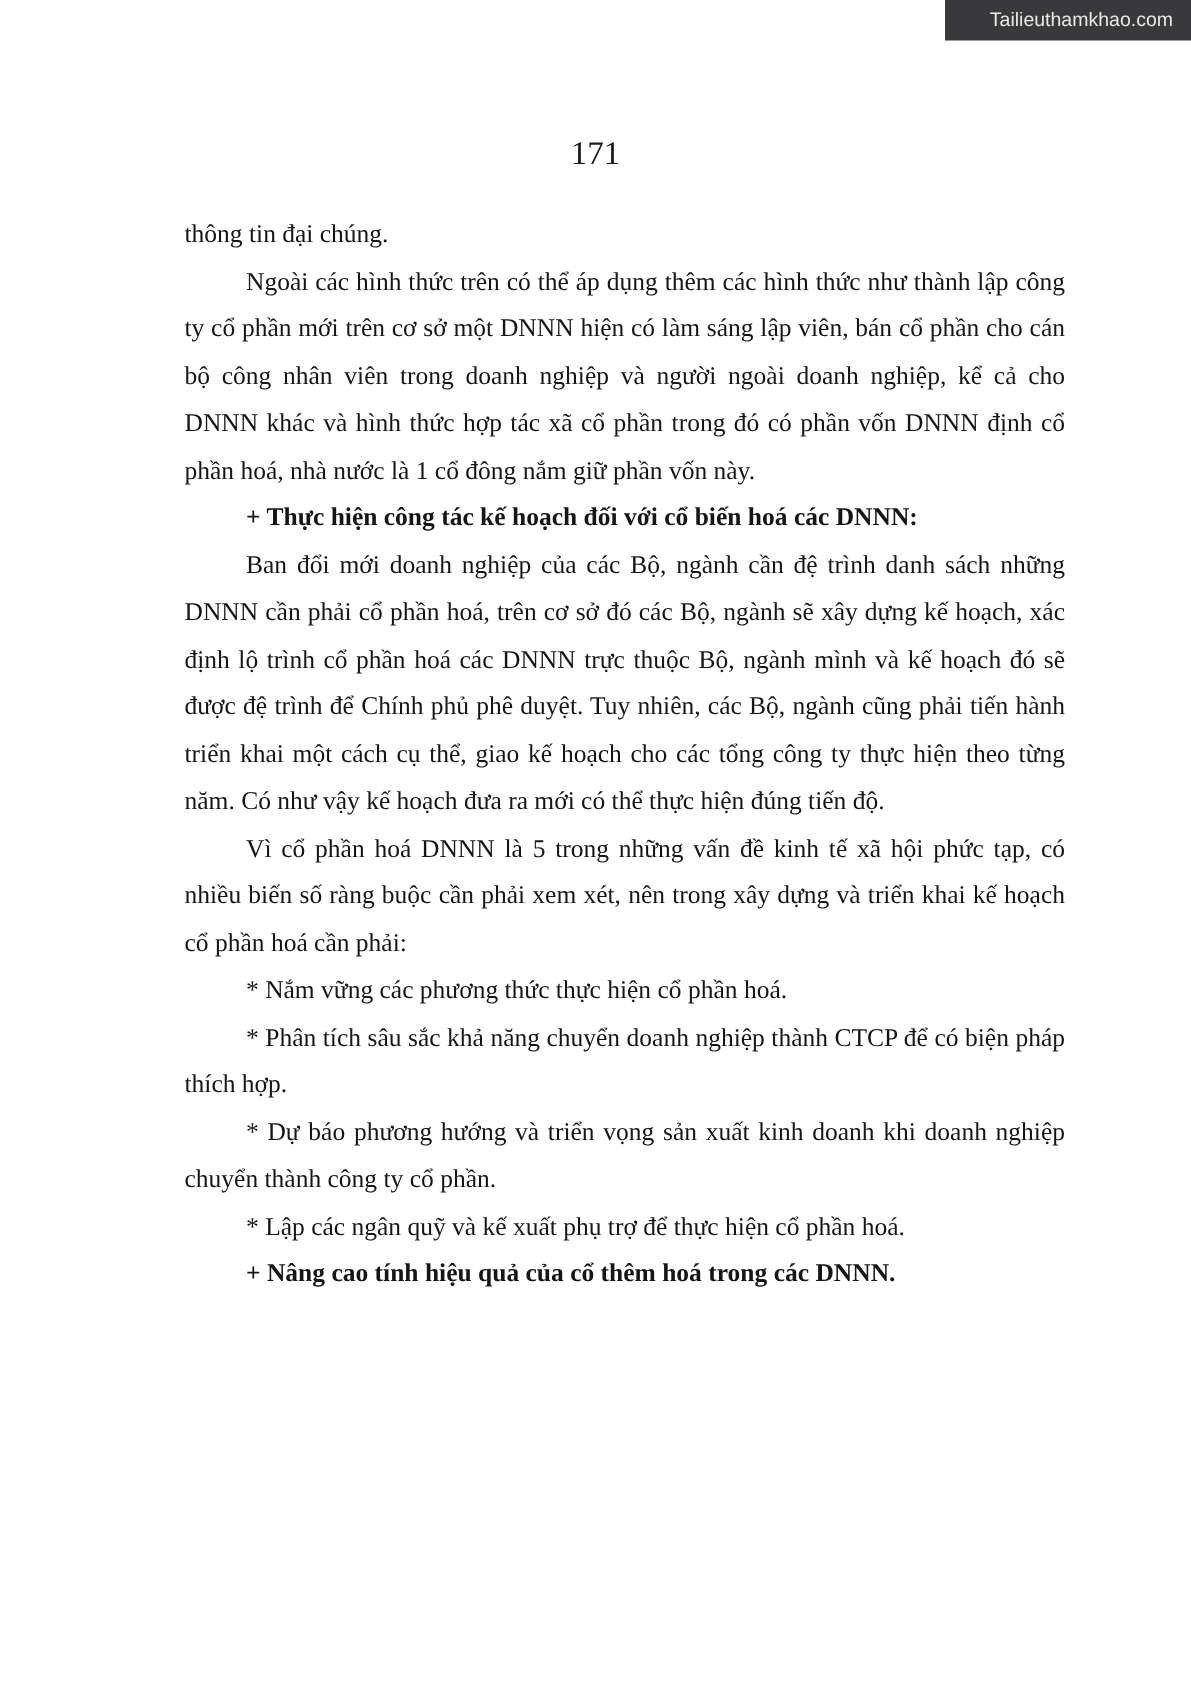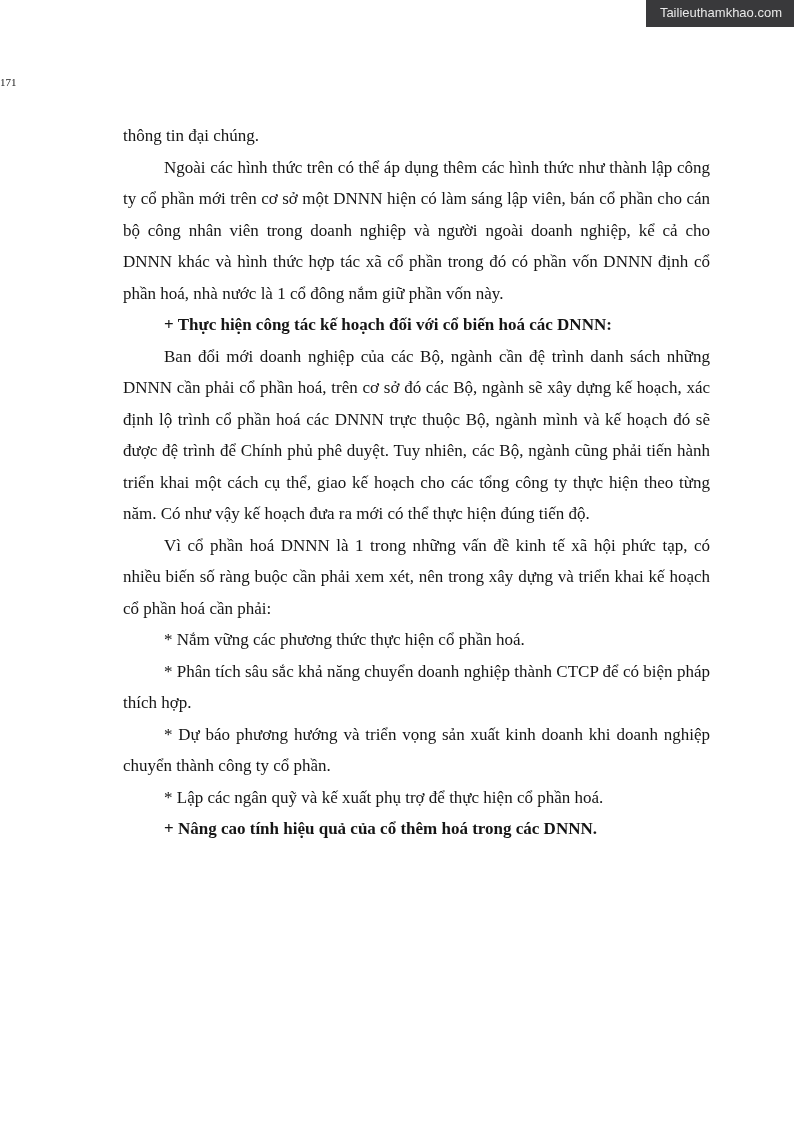--- a/index.html
+++ b/index.html
@@ -18,25 +18,26 @@
     }
     .watermark {
       position: absolute;
       top: 0;
       right: 0;
       background: #39393b;
       color: #e9e9e9;
       font-family: "Liberation Sans", "DejaVu Sans", sans-serif;
       font-size: 13px;
       line-height: 16px;
-      padding: 5px 12px 6px 14px;
+      padding: 5px 12px 6px 30px;
     }
     .page-number {
-      padding-top: 70px;
-      font-size: 11px;
+      padding-top: 90px;
+      text-align: center;
+      font-size: 22px;
       line-height: 24px;
       color: #1a1a1a;
     }
     .content {
       margin: 26px 84px 0 123px;
       text-align: justify;
       font-size: 17px;
       line-height: 31.5px;
     }
     .para {
@@ -57,21 +58,21 @@
 
   <div class="watermark">Tailieuthamkhao.com</div>
 
   <div class="page-number">171</div>
 
   <div class="content">
     <p class="para no-indent">thông tin đại chúng.</p>
     <p class="para">Ngoài các hình thức trên có thể áp dụng thêm các hình thức như thành lập công ty cổ phần mới trên cơ sở một DNNN hiện có làm sáng lập viên, bán cổ phần cho cán bộ công nhân viên trong doanh nghiệp và người ngoài doanh nghiệp, kể cả cho DNNN khác và hình thức hợp tác xã cổ phần trong đó có phần vốn DNNN định cổ phần hoá, nhà nước là 1 cổ đông nắm giữ phần vốn này.</p>
     <p class="para bold">+ Thực hiện công tác kế hoạch đối với cổ biến hoá các DNNN:</p>
     <p class="para">Ban đổi mới doanh nghiệp của các Bộ, ngành cần đệ trình danh sách những DNNN cần phải cổ phần hoá, trên cơ sở đó các Bộ, ngành sẽ xây dựng kế hoạch, xác định lộ trình cổ phần hoá các DNNN trực thuộc Bộ, ngành mình và kế hoạch đó sẽ được đệ trình để Chính phủ phê duyệt. Tuy nhiên, các Bộ, ngành cũng phải tiến hành triển khai một cách cụ thể, giao kế hoạch cho các tổng công ty thực hiện theo từng năm. Có như vậy kế hoạch đưa ra mới có thể thực hiện đúng tiến độ.</p>
-    <p class="para">Vì cổ phần hoá DNNN là 1 trong những vấn đề kinh tế xã hội phức tạp, có nhiều biến số ràng buộc cần phải xem xét, nên trong xây dựng và triển khai kế hoạch cổ phần hoá cần phải:</p>
+    <p class="para">Vì cổ phần hoá DNNN là 5 trong những vấn đề kinh tế xã hội phức tạp, có nhiều biến số ràng buộc cần phải xem xét, nên trong xây dựng và triển khai kế hoạch cổ phần hoá cần phải:</p>
     <p class="para">* Nắm vững các phương thức thực hiện cổ phần hoá.</p>
     <p class="para">* Phân tích sâu sắc khả năng chuyển doanh nghiệp thành CTCP để có biện pháp thích hợp.</p>
     <p class="para">* Dự báo phương hướng và triển vọng sản xuất kinh doanh khi doanh nghiệp chuyển thành công ty cổ phần.</p>
     <p class="para">* Lập các ngân quỹ và kế xuất phụ trợ để thực hiện cổ phần hoá.</p>
     <p class="para bold">+ Nâng cao tính hiệu quả của cổ thêm hoá trong các DNNN.</p>
   </div>
 
 </div>
 
 </body></html>

